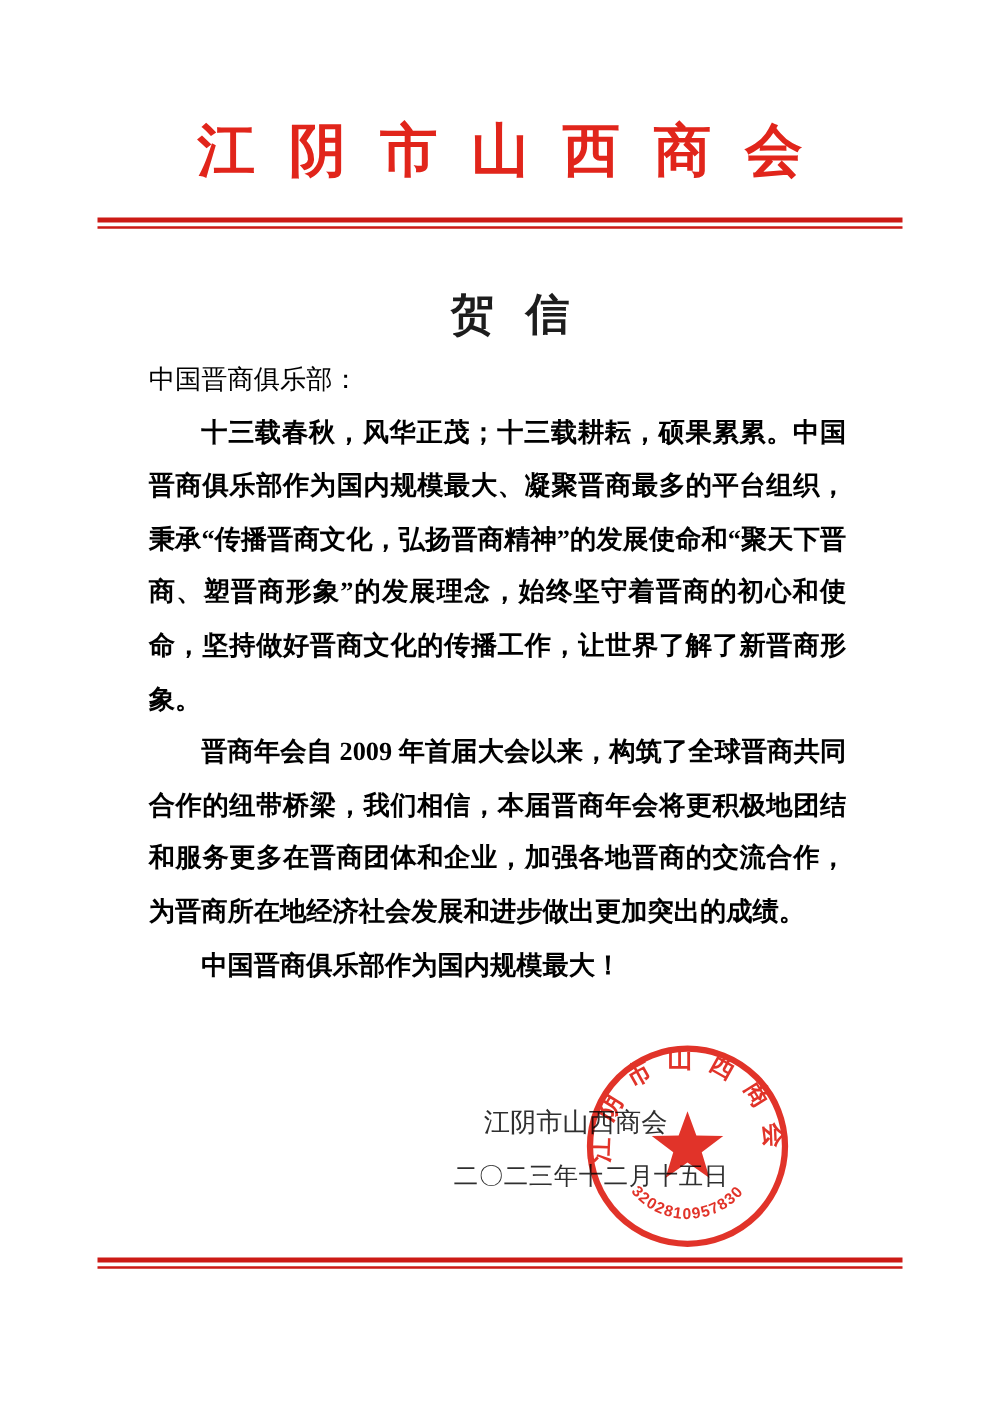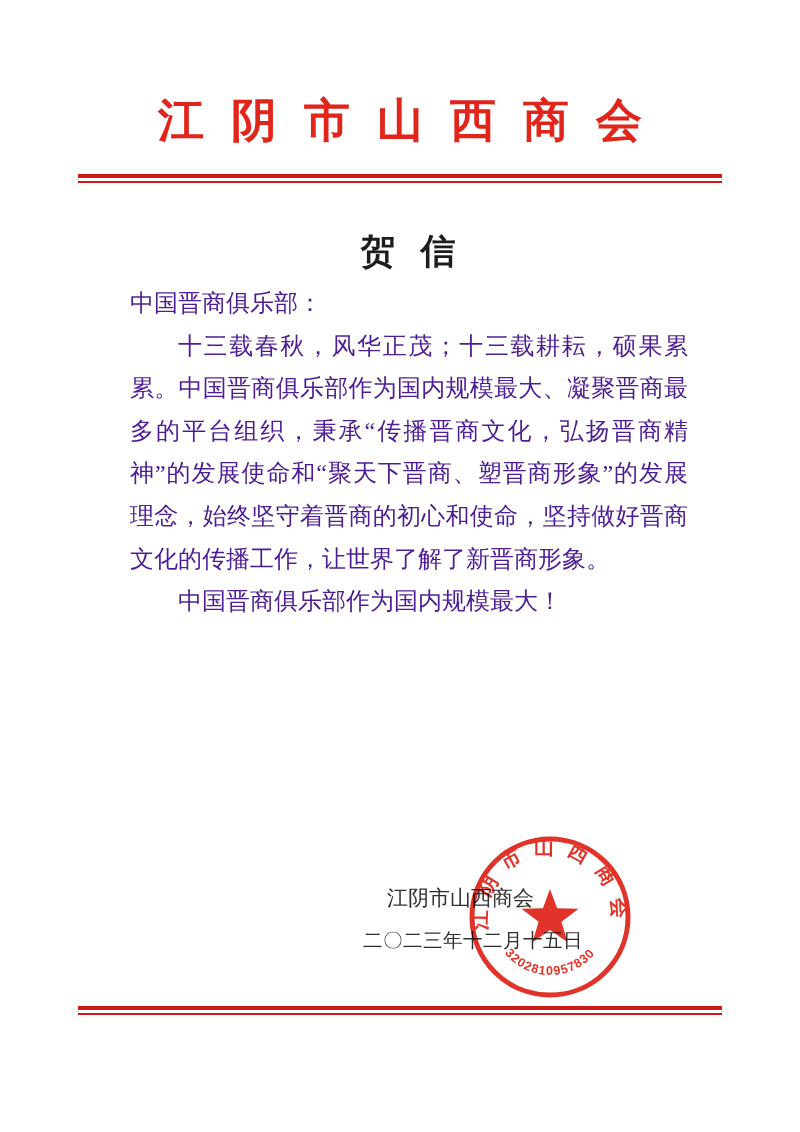--- a/index.html
+++ b/index.html
@@ -55,32 +55,33 @@
     font-weight: bold;
     letter-spacing: 25px;
     padding-left: 41px;
     box-sizing: border-box;
     white-space: nowrap;
   }
   
   .letter-body {
     position: absolute;
     top: 282px;
-    left: 130px;
+    left: 119px;
     width: 558px;
-    color: #4c1d95;
-    font-size: 24px;
+    color: #000000;
+    font-size: 21px;
     line-height: 42.6px;
     text-align: justify;
   }
   .letter-body p {
     margin: 0;
   }
   .letter-body p.indent {
     text-indent: 2em;
+    font-weight: bold;
   }
   
   .signature-name {
     position: absolute;
     top: 884px;
     right: 193px;
     color: #2f2f2f;
     font-size: 21px;
     white-space: nowrap;
   }
@@ -129,20 +130,21 @@
     <div class="thick"></div>
     <div class="gap"></div>
     <div class="thin"></div>
   </div>
 
   <h1 class="doc-title">贺信</h1>
 
   <div class="letter-body">
     <p class="salutation">中国晋商俱乐部：</p>
     <p class="indent">十三载春秋，风华正茂；十三载耕耘，硕果累累。中国晋商俱乐部作为国内规模最大、凝聚晋商最多的平台组织，秉承“传播晋商文化，弘扬晋商精神”的发展使命和“聚天下晋商、塑晋商形象”的发展理念，始终坚守着晋商的初心和使命，坚持做好晋商文化的传播工作，让世界了解了新晋商形象。</p>
+    <p class="indent">晋商年会自 2009 年首届大会以来，构筑了全球晋商共同合作的纽带桥梁，我们相信，本届晋商年会将更积极地团结和服务更多在晋商团体和企业，加强各地晋商的交流合作，为晋商所在地经济社会发展和进步做出更加突出的成绩。</p>
     <p class="indent">中国晋商俱乐部作为国内规模最大！</p>
   </div>
 
   <div class="signature-name">江阴市山西商会</div>
 
   <div class="signature-date">二〇二三年十二月十五日</div>
 
   <svg class="seal" viewBox="0 0 170 170" aria-hidden="true">
     <circle cx="85" cy="85" r="78" fill="none" stroke="#df2318" stroke-width="5"></circle>
     <defs>

